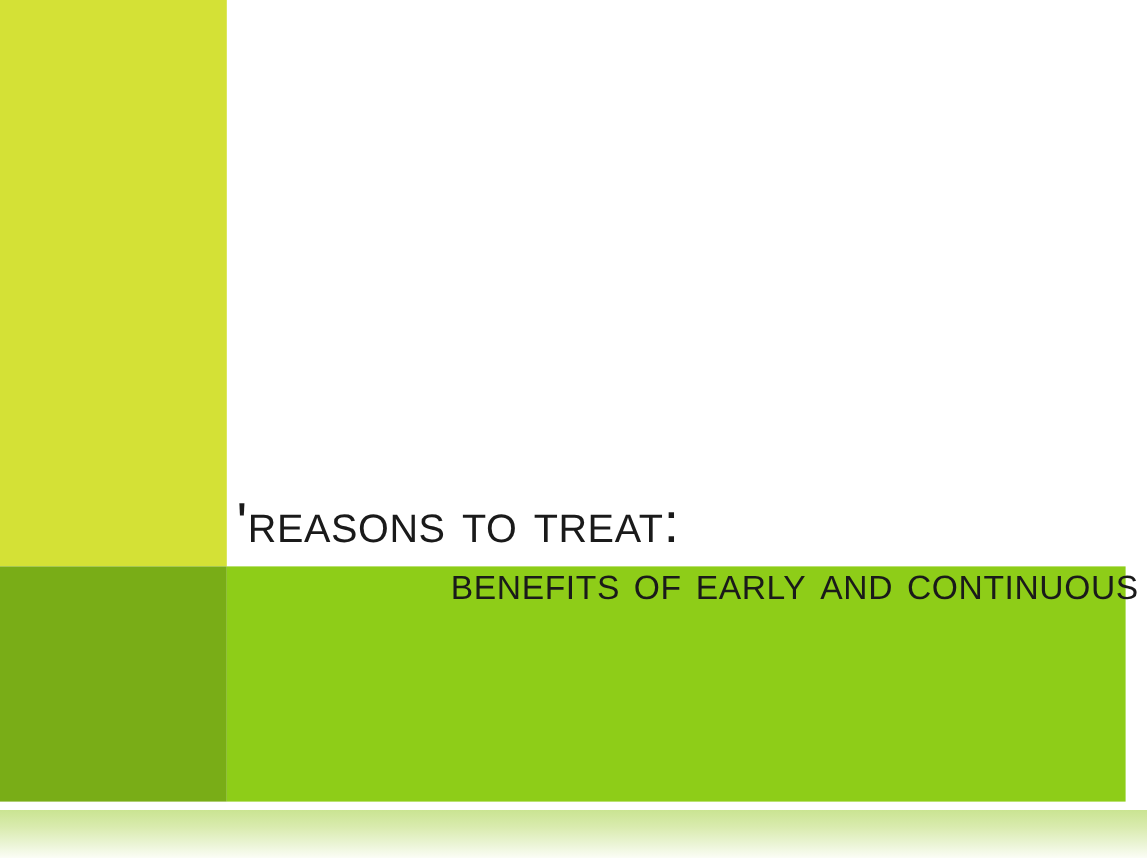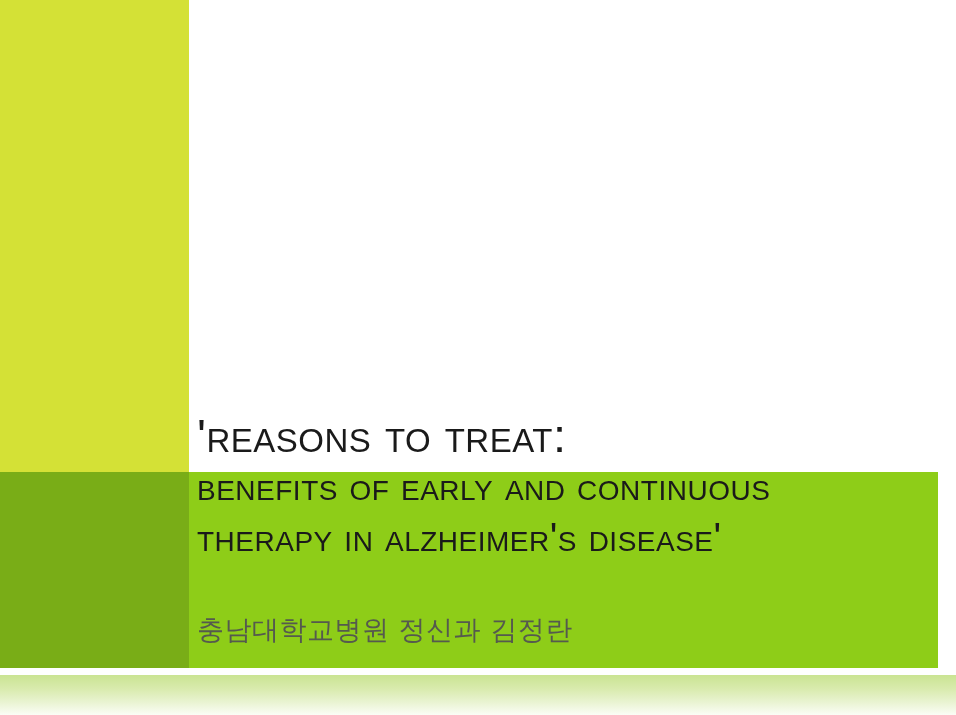--- a/index.html
+++ b/index.html
@@ -72,20 +72,21 @@
     color: #1a1a1a;
     letter-spacing: 0.5px;
     white-space: nowrap;
     padding-left: 8px;
     font-variant: small-caps;
     text-transform: lowercase;
   }
 
   .title-line-2 {
     font-size: 40px;
+    text-align: right;
   }
   .title-line-3 {
     font-size: 40px;
   }
 
   .subtitle {
     position: absolute;
     left: 197px;
     top: 613px;
     font-family: "DejaVu Sans", sans-serif;
@@ -103,20 +104,18 @@
 
   <div class="block-yellow-left"></div>
 
   <div class="block-darkgreen-left"></div>
 
   <div class="block-green-title"></div>
 
   <div class="title-area">
     <div class="title-line title-line-1">'Reasons  to  Treat:</div>
     <div class="title-line title-line-2">Benefits of Early and Continuous</div>
-    <div class="title-line title-line-3">Therapy in Alzheimer's disease'</div>
   </div>
 
-  <div class="subtitle">충남대학교병원 정신과 김정란</div>
 
   <div class="bottom-gradient"></div>
 
 </div>
 
 </body></html>

